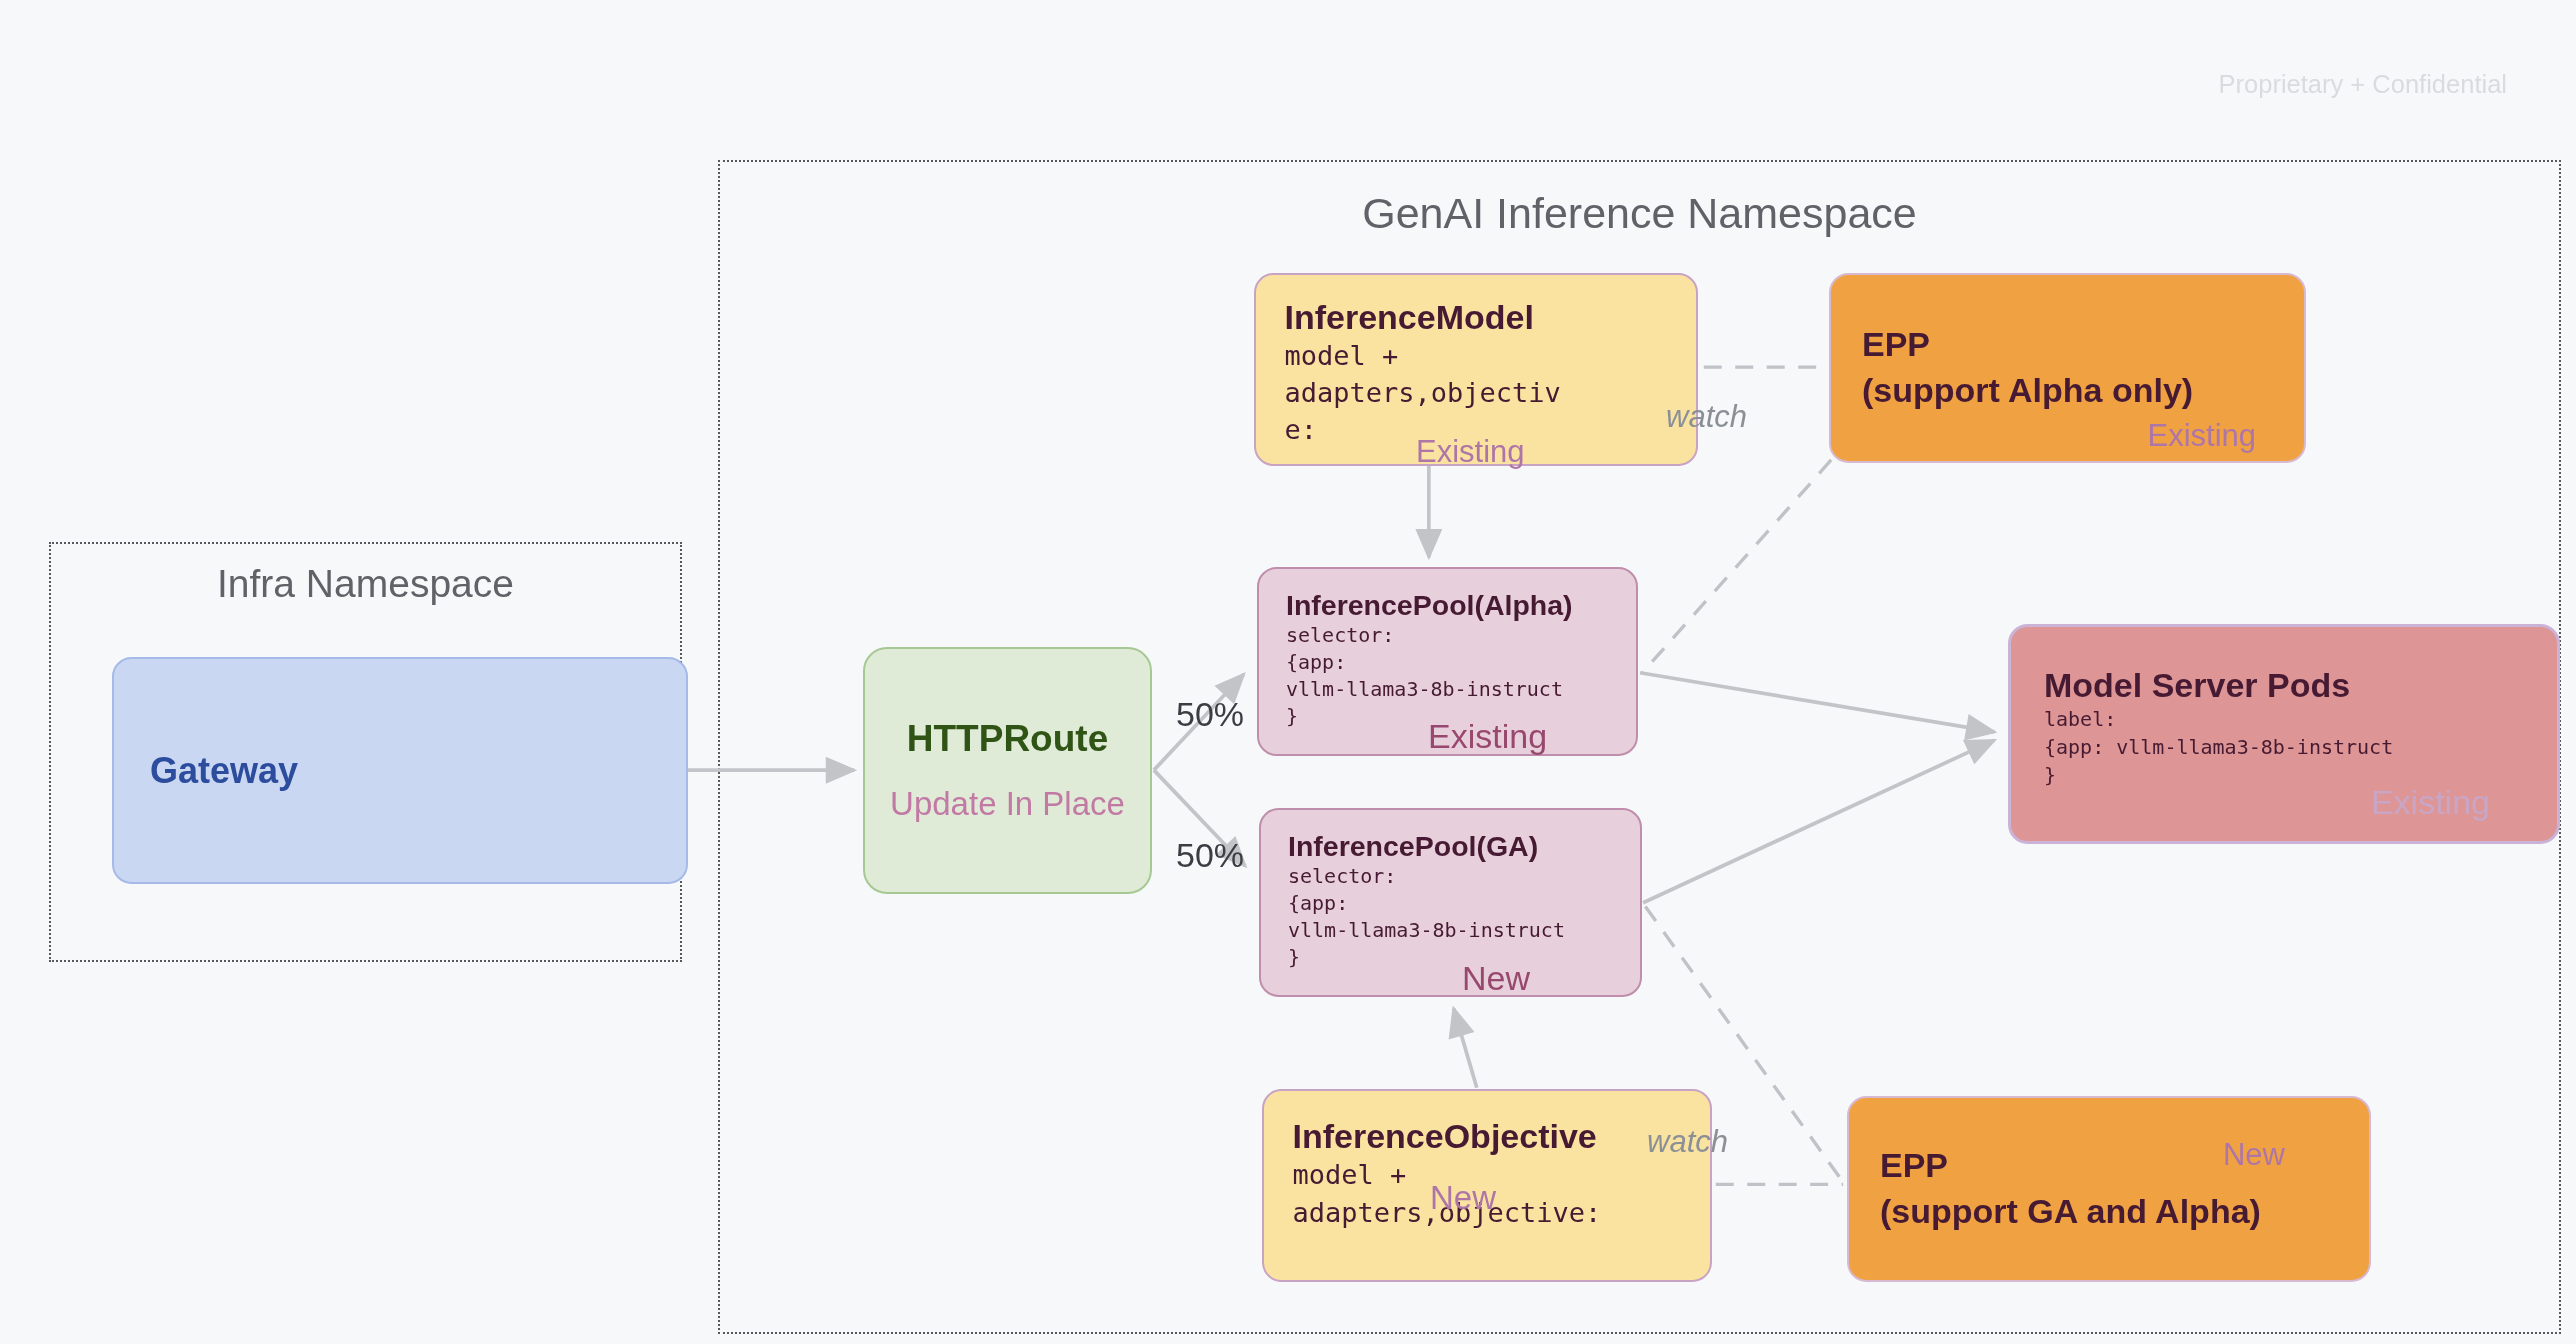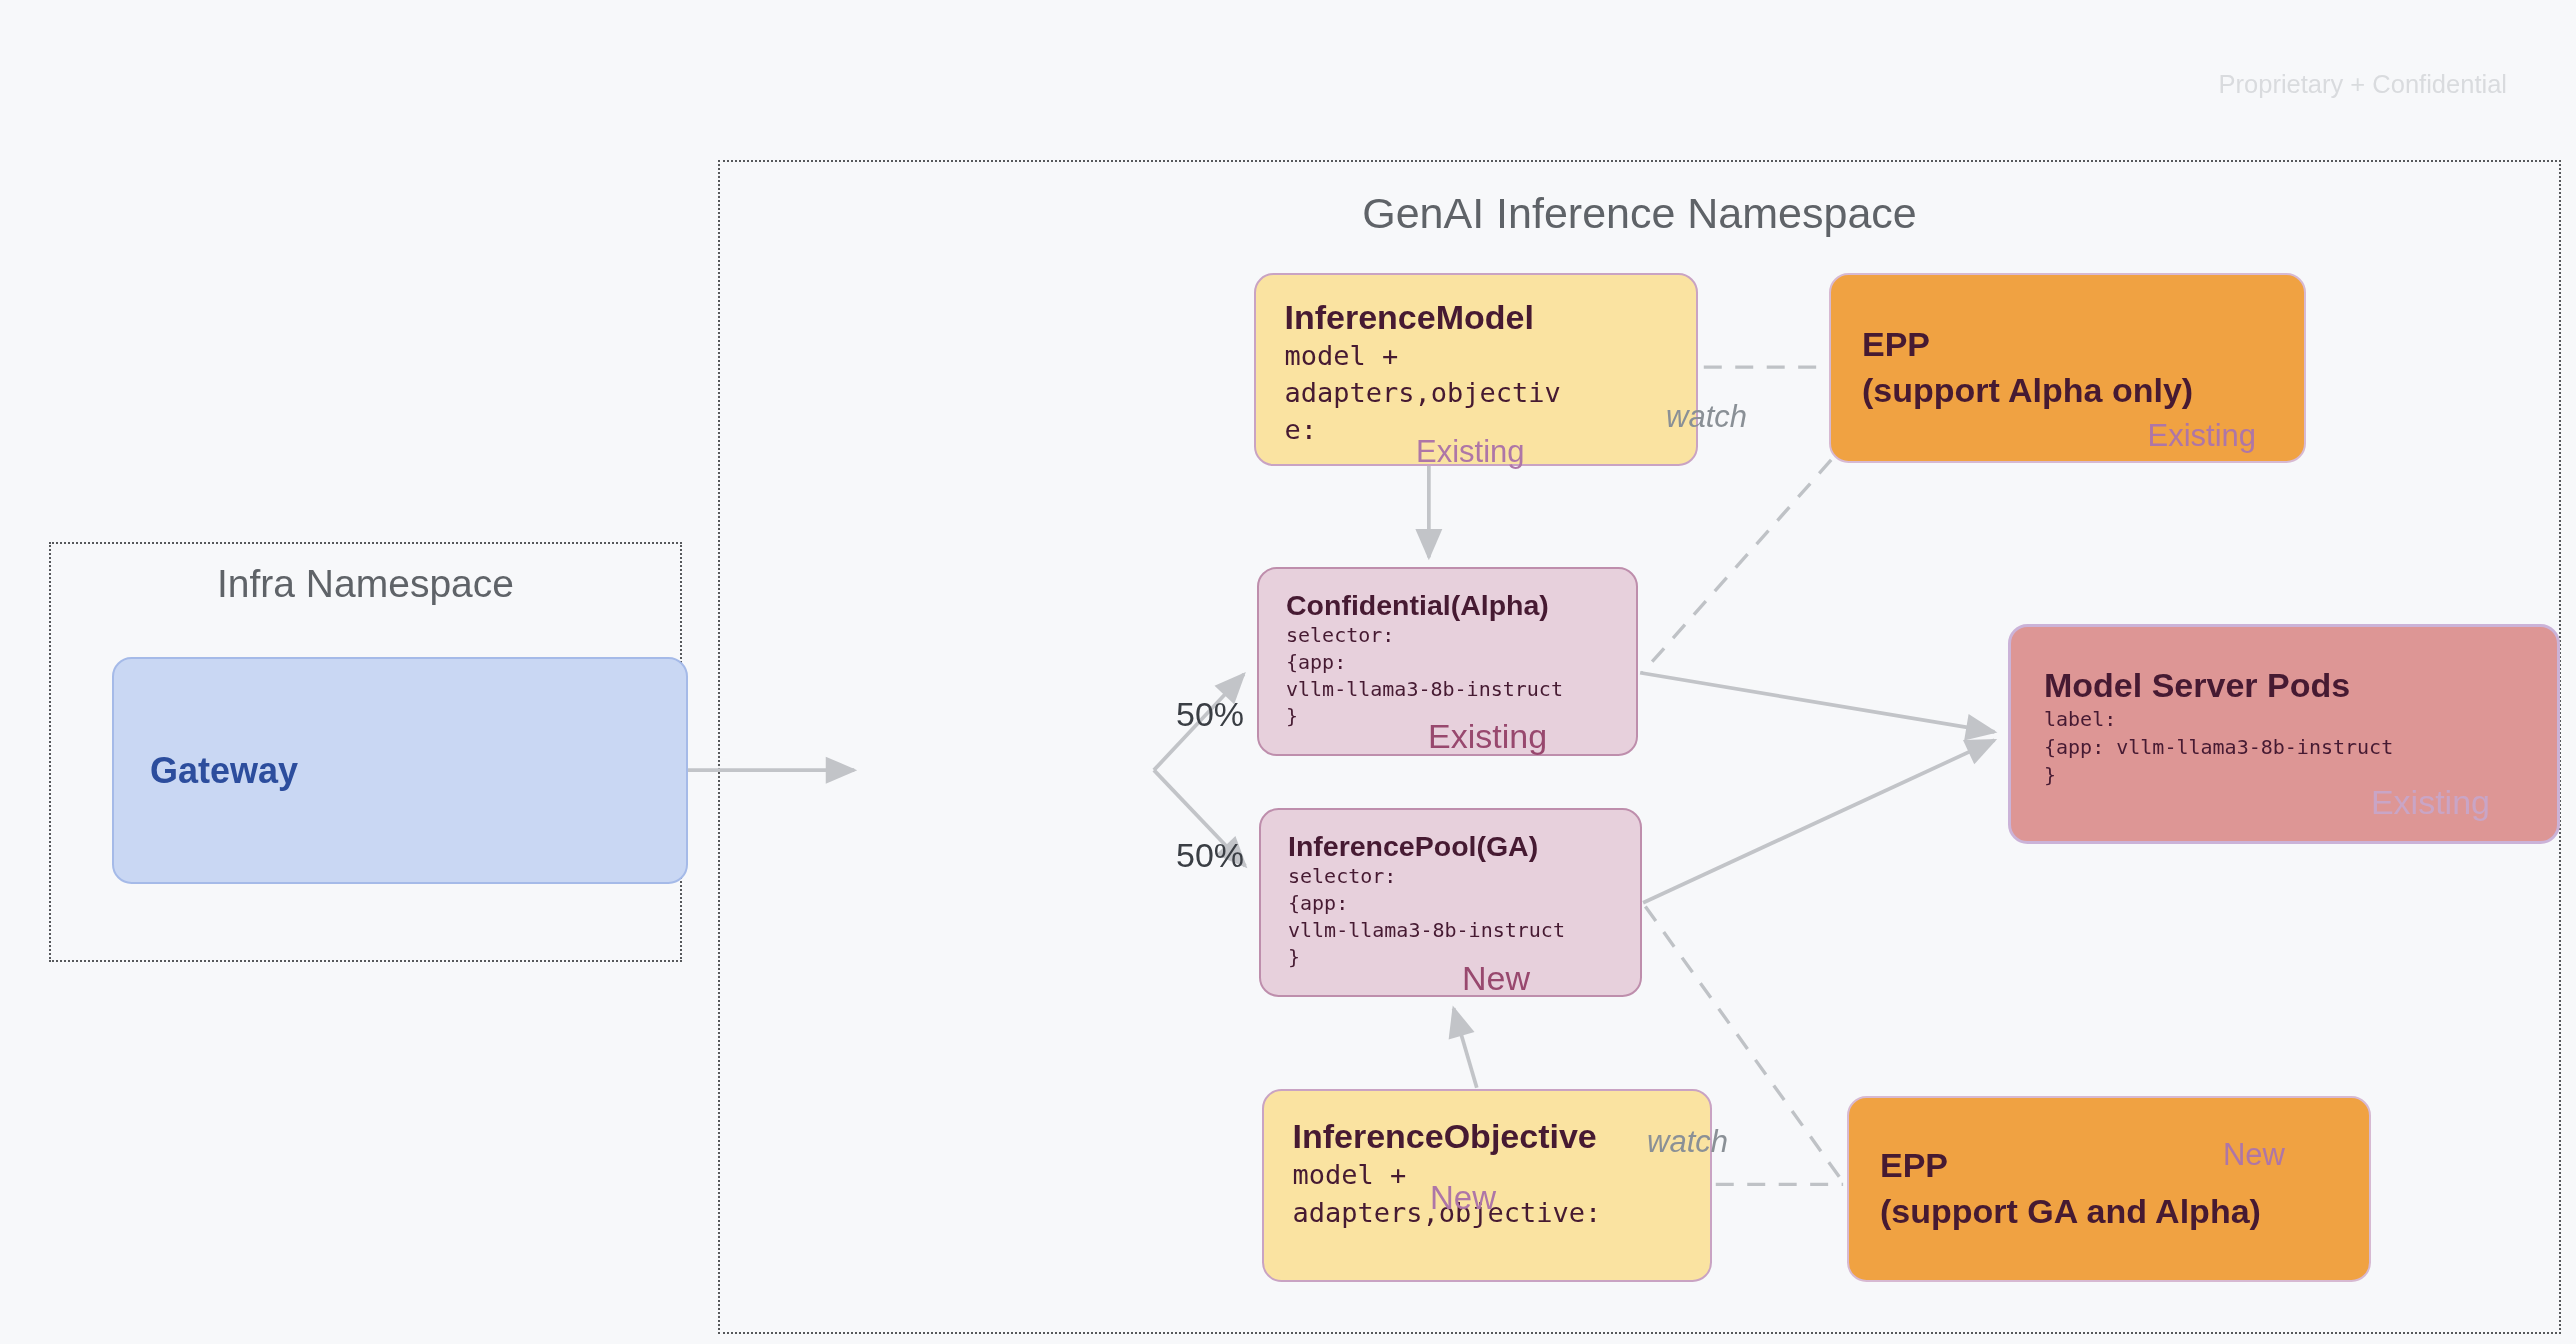--- a/index.html
+++ b/index.html
@@ -90,37 +90,41 @@
     <div class="ns-title">GenAI Inference Namespace</div>
   </div>
   <div id="infra-ns" class="ns-box">
     <div class="ns-title">Infra Namespace</div>
   </div>
 
   <div id="node-gateway" class="node box-blue">
     <h2>Gateway</h2>
   </div>
 
+  <div id="node-httproute" class="node box-green">
+    <h2>HTTPRoute</h2>
+    <div class="subtitle">Update In Place</div>
+  </div>
 
   <div id="node-inference-model" class="node box-yellow">
     <h2 class="t-maroon">InferenceModel</h2>
     <div class="mono">model +
 adapters,objectiv
 e:</div>
     <div class="badge badge-mauve" style="left:160px;bottom:-6px;font-size:31px;">Existing</div>
   </div>
 
   <div id="node-epp-alpha" class="node box-orange">
     <h2 class="t-maroon prelines">EPP
 (support Alpha only)</h2>
     <div class="badge badge-mauve" style="right:48px;bottom:7.5px;font-size:31px;">Existing</div>
   </div>
 
   <div id="node-pool-alpha" class="node box-pink">
-    <h2 class="t-maroon">Confidential(Alpha)</h2>
+    <h2 class="t-maroon">InferencePool(Alpha)</h2>
     <div class="mono">selector:
 {app:
 vllm-llama3-8b-instruct
 }</div>
     <div class="badge badge-rose" style="left:169px;bottom:-1.5px;font-size:34px;">Existing</div>
   </div>
 
   <div id="node-pool-ga" class="node box-pink">
     <h2 class="t-maroon">InferencePool(GA)</h2>
     <div class="mono">selector:

